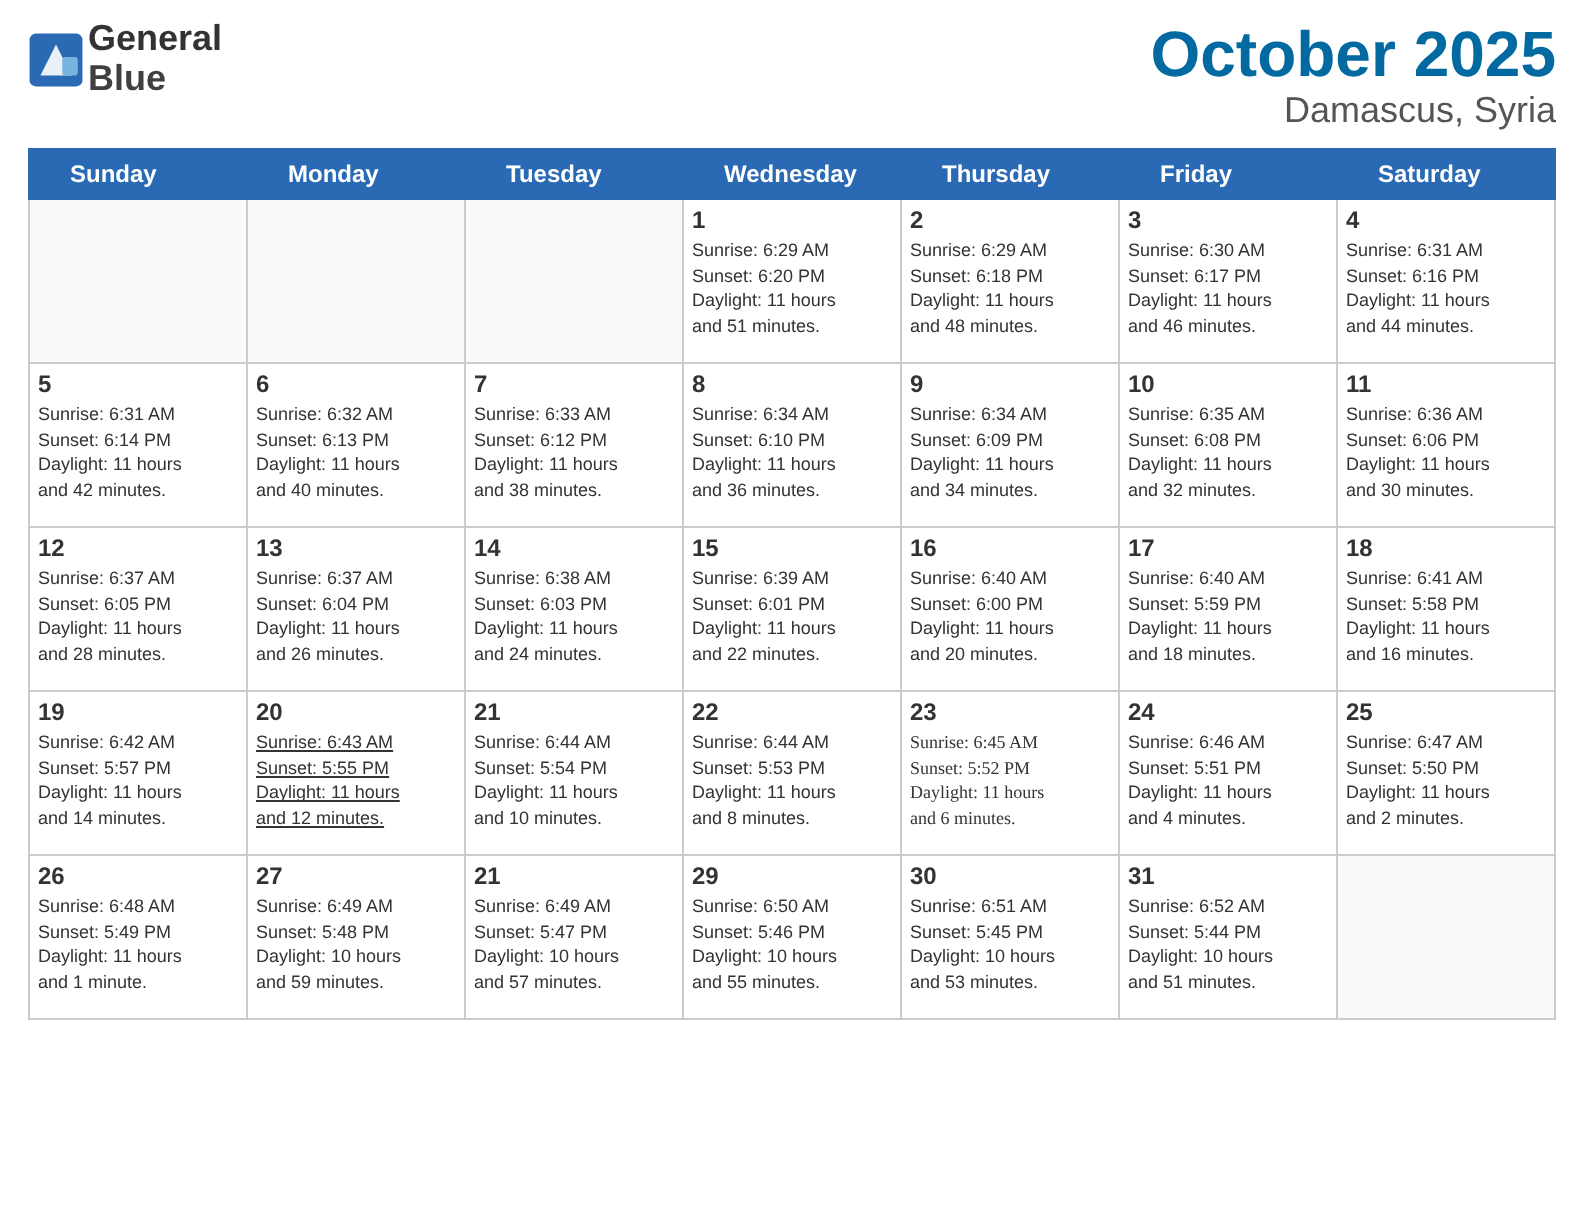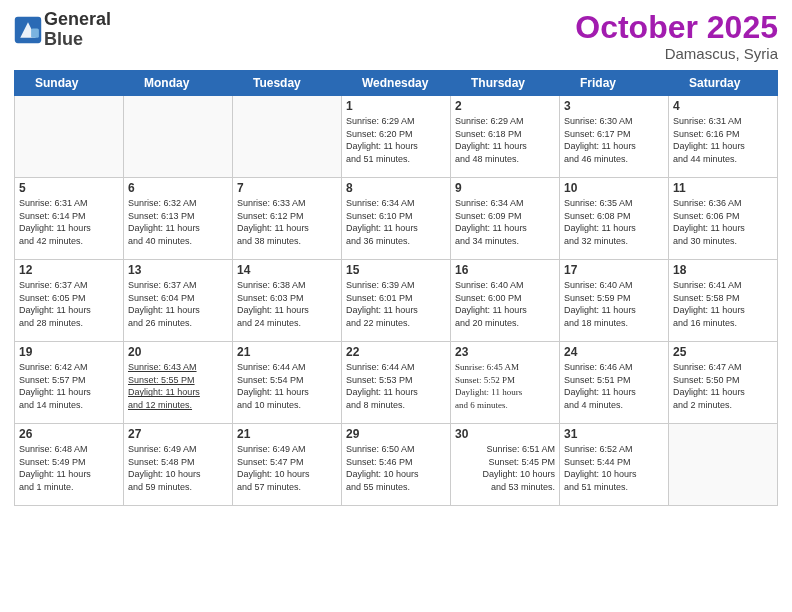--- a/index.html
+++ b/index.html
@@ -46,25 +46,25 @@
       width: 28px;
       height: 28px;
       margin-right: 2px;
     }
     .title-block {
       text-align: right;
     }
     .month-title {
       font-size: 32px;
       font-weight: bold;
-      color: #a21caf;
+      color: #0369a1;
       line-height: 1.1;
     }
     .subtitle {
-      font-size: 15px;
+      font-size: 18px;
       color: #555;
     }
     .calendar {
       flex: 1;
       border: 1px solid #ccc;
       border-collapse: collapse;
       width: 100%;
       table-layout: fixed;
     }
     .calendar th {
@@ -349,21 +349,21 @@
           </td>
           <td>
             <span class="day-number">29</span>
             <div class="day-info" style="white-space: pre-line;">Sunrise: 6:50 AM
 Sunset: 5:46 PM
 Daylight: 10 hours
 and 55 minutes.</div>
           </td>
           <td>
             <span class="day-number">30</span>
-            <div class="day-info" style="white-space: pre-line; text-align: right;">Sunrise: 6:51 AM
+            <div class="day-info" style="white-space: pre-line;">Sunrise: 6:51 AM
 Sunset: 5:45 PM
 Daylight: 10 hours
 and 53 minutes.</div>
           </td>
           <td>
             <span class="day-number">31</span>
             <div class="day-info" style="white-space: pre-line;">Sunrise: 6:52 AM
 Sunset: 5:44 PM
 Daylight: 10 hours
 and 51 minutes.</div>

